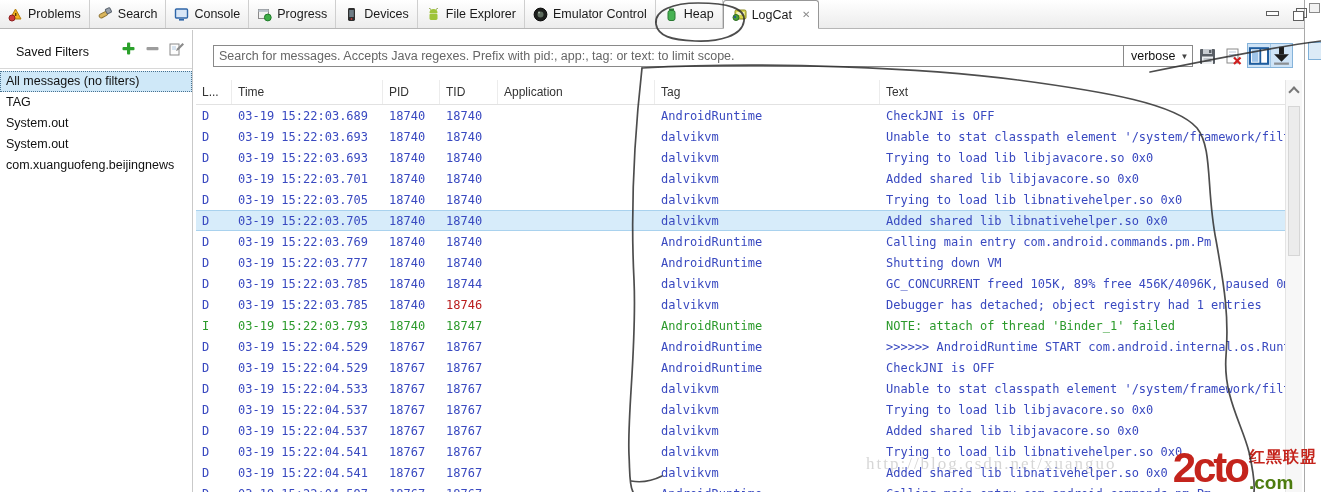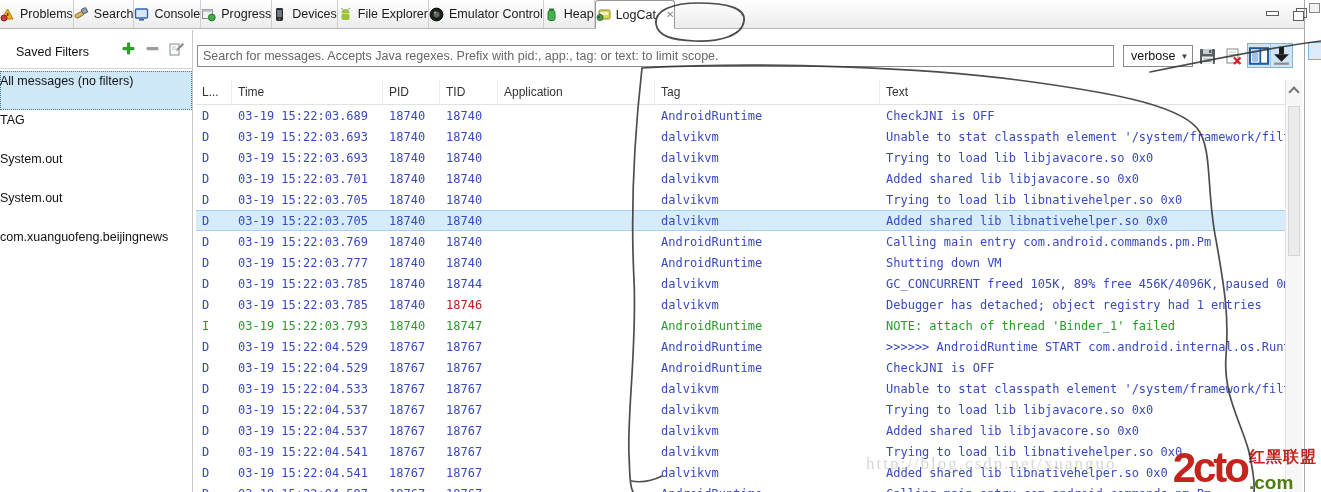--- a/index.html
+++ b/index.html
@@ -4,21 +4,21 @@
 <style>
   * { box-sizing: border-box; margin: 0; padding: 0; }
   html,body { width:1321px; height:492px; overflow:hidden; background:#fff;
               font-family:"Liberation Sans", sans-serif; }
   .window { position:absolute; left:0; top:0; width:1321px; height:492px; background:#fff; overflow:hidden; }
 
   
   .tabbar { position:absolute; left:0; top:0; width:1304px; height:29px;
             background:linear-gradient(#ffffff,#ececec); border-bottom:1px solid #b6b6b6;
             display:flex; align-items:stretch; z-index:5; }
-  .tab { display:flex; align-items:center; gap:5px; padding:0 0; border-right:1px solid #cfcfcf;
+  .tab { display:flex; align-items:center; gap:5px; padding:0 8px; border-right:1px solid #cfcfcf;
          font-size:12.5px; color:#1a1a1a; white-space:nowrap; background:transparent; }
   .tab.active { background:#fff; border:1px solid #979797; border-bottom:1px solid #fff;
                 border-radius:3px 3px 0 0; margin-bottom:-1px; z-index:6; }
   .tab .close { color:#8b8b8b; font-size:10px; margin-left:5px; }
   .tab-icon { width:15px; height:15px; display:inline-flex; }
   .tab-icon svg { width:15px; height:15px; }
   .win-controls { position:absolute; right:16px; top:8px; display:flex; gap:14px; z-index:7; }
   .ic-min { width:13px; height:5px; border:1px solid #5f5f5f; background:#fdfdfd; margin-top:3px; }
   .ic-restore { position:relative; width:12px; height:11px; }
   .ic-restore:before { content:""; position:absolute; left:3px; top:0; width:9px; height:8px; border:1px solid #5f5f5f; }
@@ -29,26 +29,26 @@
                  border-left:1px solid #a9a9a9; z-index:4; }
   .right-strip .stub1 { position:absolute; top:3px; left:4px; width:11px; height:10px; border:1px solid #8a8a8a; background:#f2f2f2; }
   .right-strip .stub2 { position:absolute; top:42px; left:3px; width:14px; height:18px; border:1px solid #7fb0d8; background:#dcebf7; }
 
   
   .sidebar { position:absolute; left:0; top:30px; width:193px; bottom:0; background:#fff; border-right:1px solid #c9c9c9; }
   .sidebar-header { position:absolute; left:16px; top:15px; font-size:12.5px; color:#111; }
   .sidebar-actions { position:absolute; right:8px; top:11px; display:flex; gap:9px; align-items:center; }
   .sidebar-actions svg { width:15px; height:15px; }
   .filter-list { position:absolute; left:0; right:0; top:38px; bottom:0; border-top:1px solid #d8d8d8; padding-top:2px; }
-  .filter-item { height:39px; line-height:21px; font-size:12.5px; color:#111; white-space:nowrap; overflow:hidden; }
+  .filter-item { height:21px; line-height:21px; padding-left:6px; font-size:12.5px; color:#111; white-space:nowrap; overflow:hidden; }
   .filter-item.selected { background:#cfe8f8; outline:1px dotted #48718f; outline-offset:-1px; }
 
   
   .main { position:absolute; left:196px; top:30px; width:1108px; bottom:0; background:#fff; }
-  .search-input { position:absolute; left:1px; top:15px; width:917px; height:22px; border:1px solid #898989;
+  .search-input { position:absolute; left:17px; top:15px; width:917px; height:22px; border:1px solid #898989;
                   font-size:12.5px; color:#444; padding:0 5px; font-family:"Liberation Sans",sans-serif; }
   .search-input::placeholder { color:#666; opacity:1; }
   .level-select { position:absolute; left:927px; top:15px; width:70px; height:22px; border:1px solid #898989;
                   background:#fff; font-size:12.5px; color:#111; display:flex; align-items:center; padding-left:7px; }
   .combo-arrow { margin-left:auto; width:15px; text-align:center; color:#444; font-size:8px; }
   .tool-btn { position:absolute; top:14px; width:24px; height:24px; display:flex; align-items:center; justify-content:center; }
   .tool-btn svg { width:17px; height:17px; }
   .btn-group-highlight { position:absolute; left:1051px; top:13px; width:46px; height:25px;
                          background:#cfe4f7; border:1px solid #85b3da; display:flex; }
   .btn-group-highlight .gbtn { width:22px; height:23px; display:flex; align-items:center; justify-content:center; }

